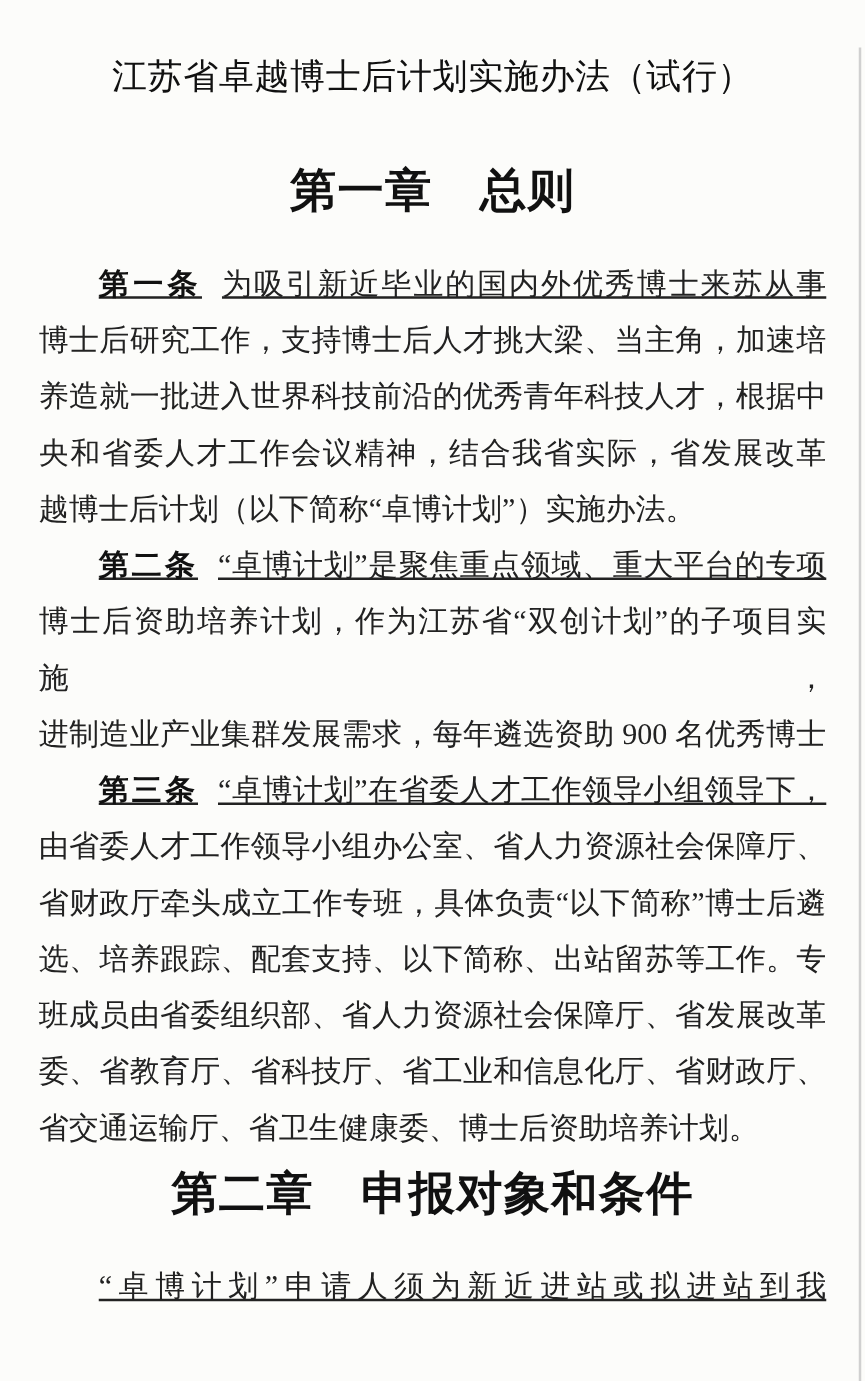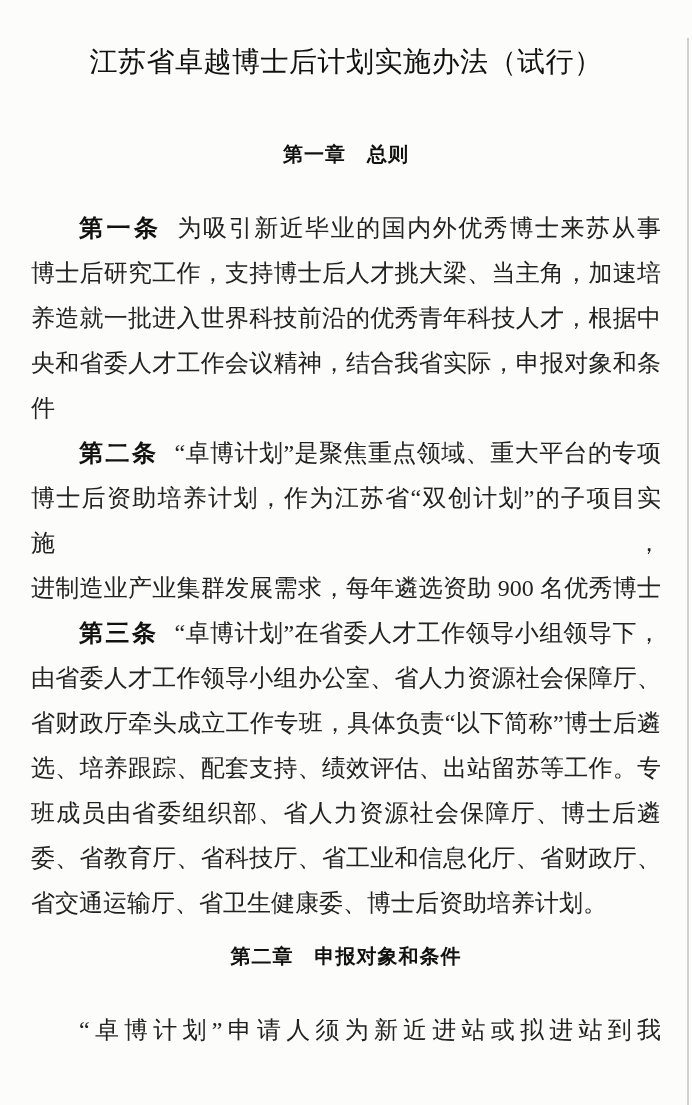--- a/index.html
+++ b/index.html
@@ -23,37 +23,37 @@
     font-size: 28px;
     line-height: 48px;
     font-weight: 400;
     text-align: center;
     letter-spacing: 0.5px;
     color: var(--heading, #111);
     white-space: nowrap;
   }
   .chapter {
     margin: 10px 0 32px 0;
-    font-size: 20px;
+    font-size: 37px;
     line-height: 40px;
     font-weight: 700;
     text-align: center;
     letter-spacing: 1px;
     color: var(--heading, #111);
   }
   .article { margin: 0; }
   .line {
     font-size: 24px;
     line-height: 45px;
     text-align: justify;
     text-align-last: justify;
     text-justify: inter-character;
   }
   .line.last { text-align-last: left; }
-  .line.first { padding-left: 48px; }
+  .line.first { padding-left: 48px; text-decoration: underline; }
   .art-label {
     font-weight: 700;
     letter-spacing: 2px;
     margin-right: 16px;
     color: var(--heading, #111);
   }
   .right-edge-line {
     position: absolute;
     top: 0;
     right: 3px;
@@ -66,33 +66,34 @@
 <body>
 
 <main class="page">
   <h1 class="doc-title">江苏省卓越博士后计划实施办法（试行）</h1>
   <section id="doc-body">
       <h2 class="chapter">第一章　总则</h2>
       <div class="article">
         <div class="line first"><b class="art-label">第一条</b>为吸引新近毕业的国内外优秀博士来苏从事</div>
         <div class="line">博士后研究工作，支持博士后人才挑大梁、当主角，加速培</div>
         <div class="line">养造就一批进入世界科技前沿的优秀青年科技人才，根据中</div>
-        <div class="line">央和省委人才工作会议精神，结合我省实际，申报对象和条件</div>
+        <div class="line">央和省委人才工作会议精神，结合我省实际，省发展改革</div>
+        <div class="line last">越博士后计划（以下简称“卓博计划”）实施办法。</div>
       </div>
       <div class="article">
         <div class="line first"><b class="art-label">第二条</b>“卓博计划”是聚焦重点领域、重大平台的专项</div>
         <div class="line">博士后资助培养计划，作为江苏省“双创计划”的子项目实施，</div>
         <div class="line">进制造业产业集群发展需求，每年遴选资助 900 名优秀博士</div>
       </div>
       <div class="article">
         <div class="line first"><b class="art-label">第三条</b>“卓博计划”在省委人才工作领导小组领导下，</div>
         <div class="line">由省委人才工作领导小组办公室、省人力资源社会保障厅、</div>
         <div class="line">省财政厅牵头成立工作专班，具体负责“以下简称”博士后遴</div>
-        <div class="line">选、培养跟踪、配套支持、绩效评估、出站留苏等工作。专</div>
-        <div class="line">班成员由省委组织部、省人力资源社会保障厅、博士后遴</div>
+        <div class="line">选、培养跟踪、配套支持、以下简称、出站留苏等工作。专</div>
+        <div class="line">班成员由省委组织部、省人力资源社会保障厅、省发展改革</div>
         <div class="line">委、省教育厅、省科技厅、省工业和信息化厅、省财政厅、</div>
         <div class="line last">省交通运输厅、省卫生健康委、博士后资助培养计划。</div>
       </div>
       <h2 class="chapter">第二章　申报对象和条件</h2>
       <div class="article">
         <div class="line first">“卓博计划”申请人须为新近进站或拟进站到我</div>
       </div>
     </section>
   <div class="right-edge-line"></div>
 

